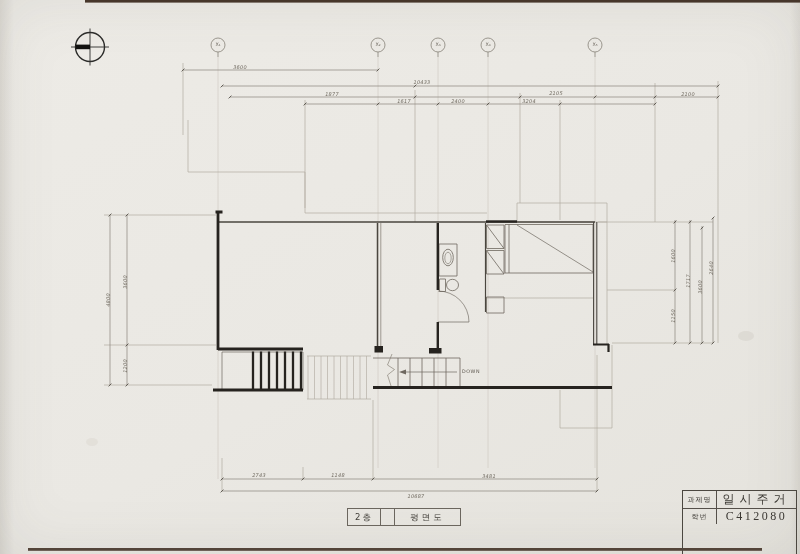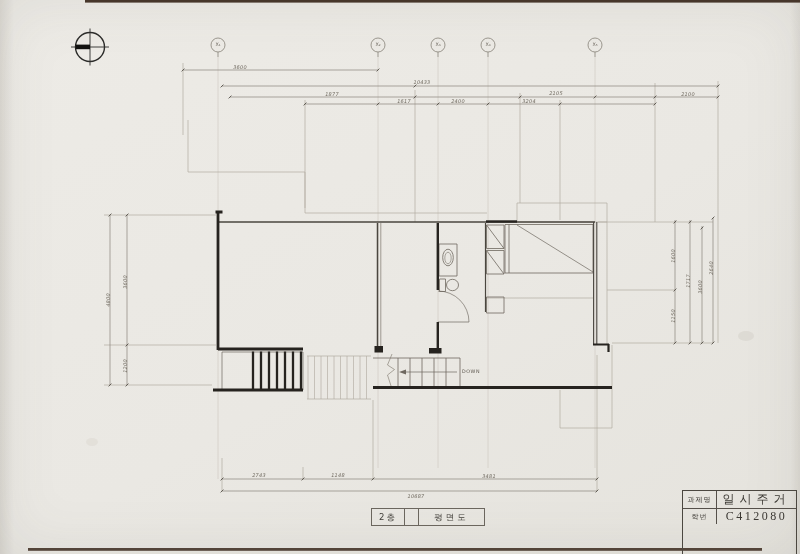--- a/index.html
+++ b/index.html
@@ -13,21 +13,21 @@
   svg{position:absolute;left:0;top:0;}
   .dl{position:absolute;font:italic 5px/1 "DejaVu Sans",sans-serif;color:#6f695f;
       letter-spacing:.2px;white-space:nowrap;transform:translate(-50%,-50%);}
   .dl.rot{transform:translate(-50%,-50%) rotate(-90deg);}
   .gl{position:absolute;font:4.8px/1 "DejaVu Sans",sans-serif;color:#6d675e;
       transform:translate(-50%,-50%);letter-spacing:0;}
   .down{position:absolute;font:4.8px/1 "DejaVu Sans",sans-serif;color:#5c564e;
       letter-spacing:.6px;transform:translate(-50%,-50%);}
   .plan-title{position:absolute;left:347px;top:508px;width:112px;height:16px;
       border:1px solid #6b665e;display:flex;align-items:stretch;
-      font:8.5px/15px "DejaVu Sans",sans-serif;color:#3f3c37;background:transparent;margin-left:24px;}
+      font:8.5px/15px "DejaVu Sans",sans-serif;color:#3f3c37;background:transparent;}
   .plan-title .c{border-right:.8px solid #6b665e;display:flex;align-items:center;
       justify-content:center;letter-spacing:2px;}
   .plan-title .c1{width:32px;} .plan-title .csp{width:13px;}
   .plan-title .c2{flex:1;border-right:none;letter-spacing:3px;text-align:right;}
   .tblock{position:absolute;left:682px;top:490px;width:113px;height:79px;
       border:1.3px solid #4b4740;display:grid;grid-template-rows:repeat(5,1fr);
       color:#3b3833;background:transparent;font-family:Liberation Serif, serif;}
   .trow{display:flex;border-bottom:.8px solid #55504a;}
   .trow:last-child{border-bottom:none;}
   .trow .lab{width:33px;border-right:.8px solid #55504a;display:flex;align-items:center;

